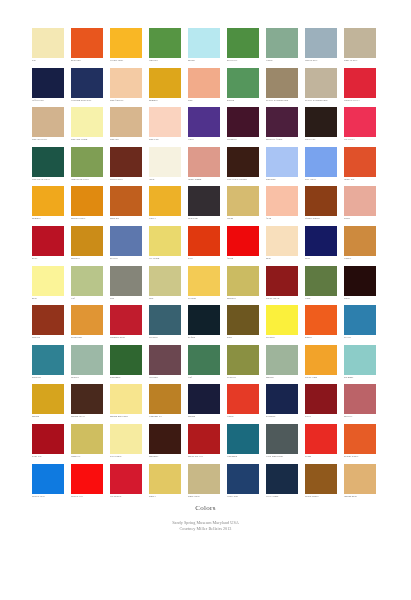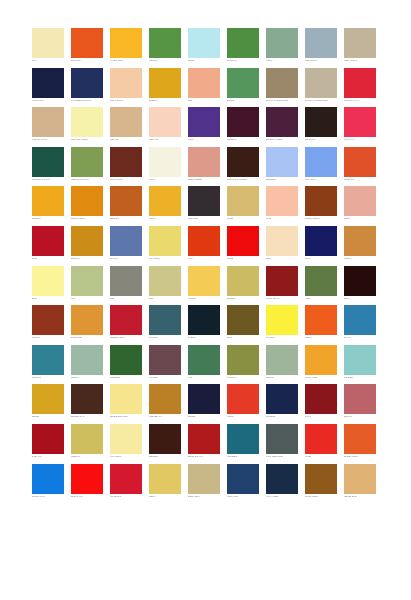--- a/index.html
+++ b/index.html
@@ -516,14 +516,21 @@
       <div class="cell">
         <div class="chip" style="background: rgb(144, 89, 28);"></div>
         <div class="chip-label">philip stones</div>
       </div>
       <div class="cell">
         <div class="chip" style="background: rgb(224, 178, 115);"></div>
         <div class="chip-label">london gold</div>
       </div>
     </div>
 
+  <div id="footer">
+    <div id="title">Colors</div>
+    <div id="caption">
+      <div>Sandy Spring Museum  Maryland  USA</div>
+      <div>Courtney Miller Bellairs  2013</div>
+    </div>
+  </div>
 
 </div>
 
 </body></html>

